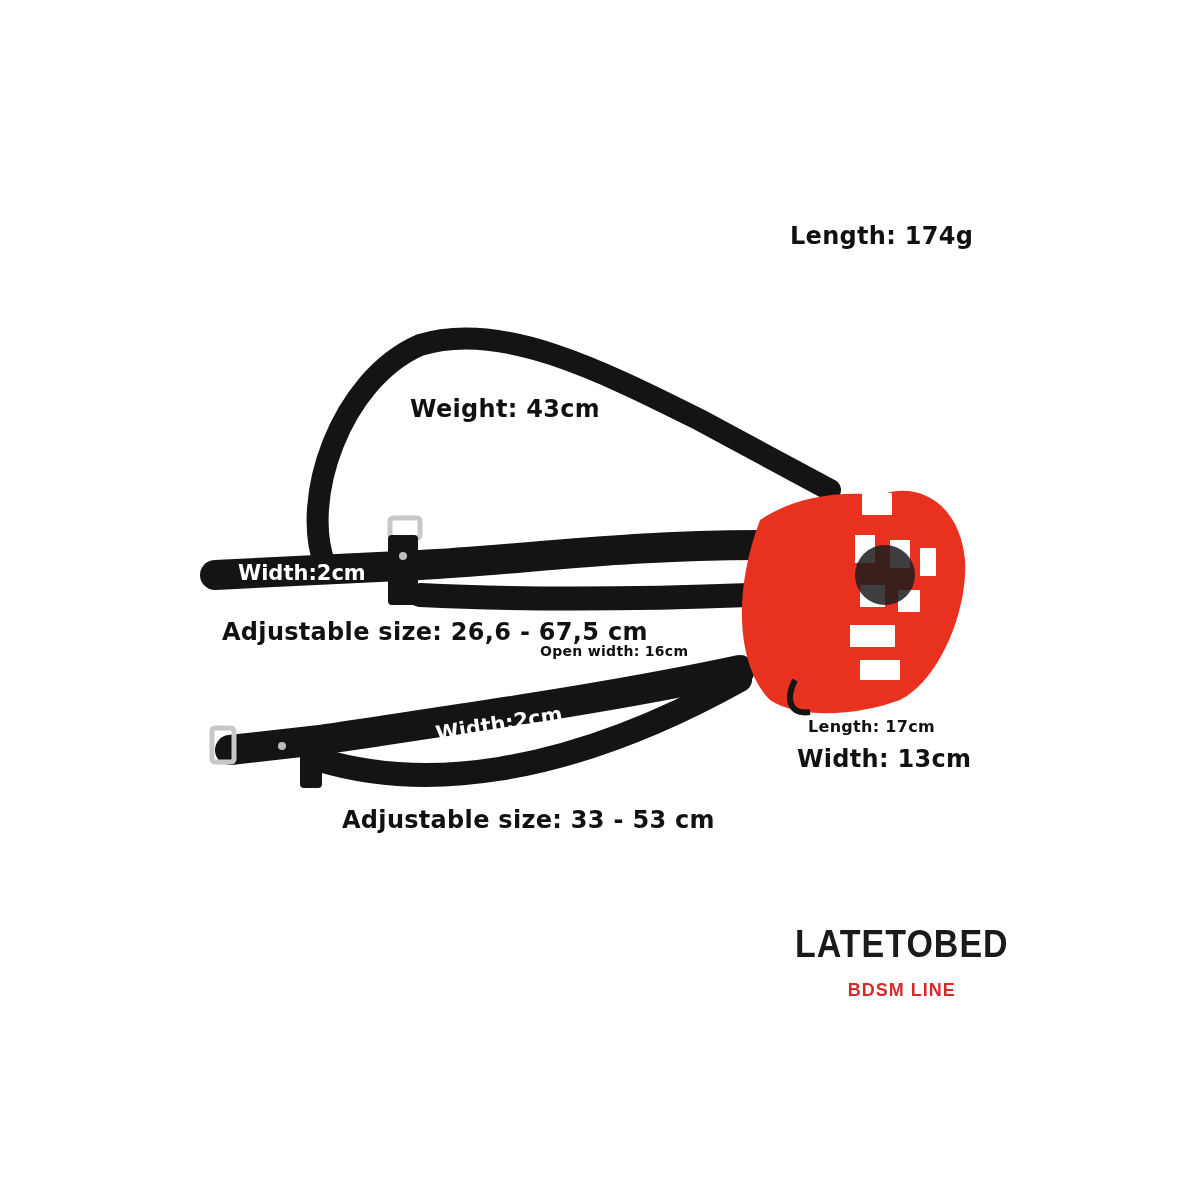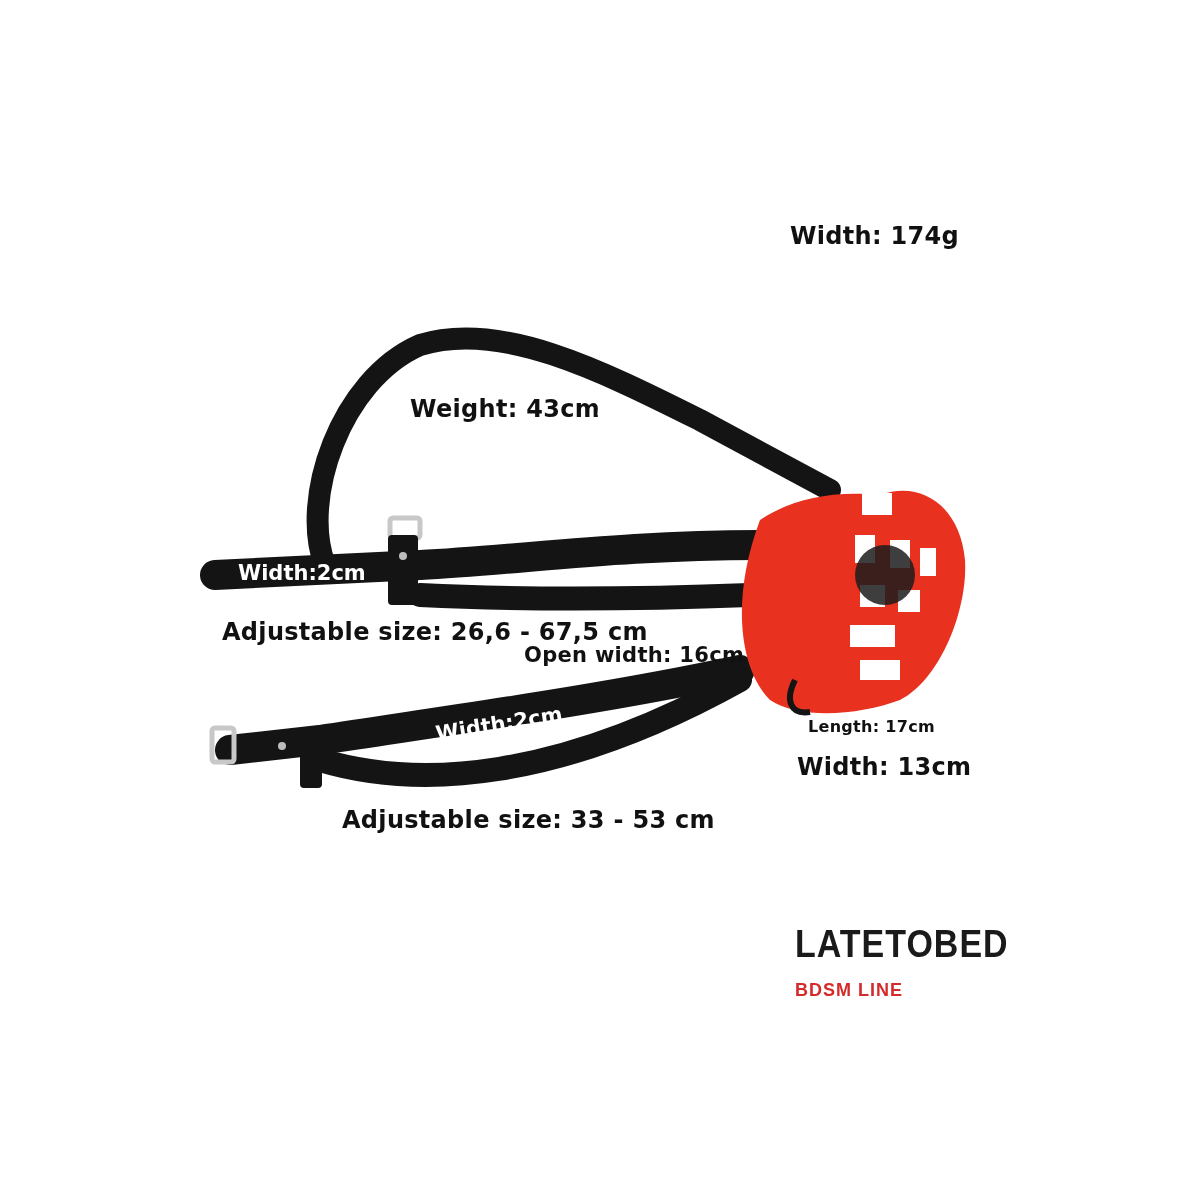--- a/index.html
+++ b/index.html
@@ -1,20 +1,20 @@
 <!DOCTYPE html>
 <html><head>
 <meta charset="utf-8">
 <style>
   html,body{margin:0;padding:0;background:#ffffff;}
   body{width:1200px;height:1200px;position:relative;overflow:hidden;font-family:"DejaVu Sans","Liberation Sans",sans-serif;}
   .label{position:absolute;color:#111;font-weight:bold;white-space:nowrap;letter-spacing:0.3px;}
   .strap-text{position:absolute;color:#fff;font-weight:bold;white-space:nowrap;}
   svg.product{position:absolute;left:0;top:0;}
-  .logo{position:absolute;left:795px;top:925px;}
+  .logo{position:absolute;left:795px;top:925px;text-align:center;}
   .logo-main{font-family:"Liberation Sans",sans-serif;font-weight:bold;font-size:34px;letter-spacing:1px;color:#1a1a1a;line-height:36px;transform:scaleY(1.15);}
   .logo-sub{font-family:"Liberation Sans",sans-serif;font-weight:bold;font-size:18px;letter-spacing:1px;line-height:20px;margin-top:19px;}
 </style>
 </head>
 <body>
 
 <svg class="product" width="1200" height="1200" viewBox="0 0 1200 1200">
 
   <path d="M325 565 C 300 500, 340 380, 420 345 C 500 320, 600 370, 700 420 L 830 490" fill="none" stroke="#141414" stroke-width="22" stroke-linecap="round"></path>
 
@@ -40,27 +40,27 @@
     <rect x="920" y="548" width="16" height="28" fill="#ffffff"></rect>
     <rect x="860" y="585" width="25" height="22" fill="#ffffff"></rect>
     <rect x="898" y="590" width="22" height="22" fill="#ffffff"></rect>
     <rect x="850" y="625" width="45" height="22" fill="#ffffff"></rect>
     <rect x="860" y="660" width="40" height="20" fill="#ffffff"></rect>
     <circle cx="885" cy="575" r="30" fill="#1c1c1c" opacity="0.85"></circle>
     <path d="M795 680 C 785 700, 790 715, 810 712" fill="none" stroke="#141414" stroke-width="6"></path>
   </g>
 </svg>
 
-<div class="label" style="left:790px;top:222px;font-size:24px;">Width: 174g</div>
+<div class="label" style="left:790px;top:222px;font-size:24px;">Length: 174g</div>
 <div class="label" style="left:410px;top:395px;font-size:24px;">Weight: 43cm</div>
 <div class="strap-text" style="left:596px;top:397px;font-size:18px;transform:rotate(18deg);transform-origin:left center;">Width:1,5cm</div>
 <div class="strap-text" style="left:238px;top:561px;font-size:21px;">Width:2cm</div>
 <div class="label" style="left:222px;top:618px;font-size:24px;">Adjustable size: 26,6 - 67,5 cm</div>
-<div class="label" style="left:524px;top:643px;font-size:21px;text-align:center;">Open width: 16cm</div>
+<div class="label" style="left:540px;top:643px;font-size:14px;text-align:center;">Open width: 16cm</div>
 <div class="strap-text" style="left:436px;top:722px;font-size:21px;transform:rotate(-9deg);transform-origin:left center;">Width:2cm</div>
 <div class="label" style="left:808px;top:717px;font-size:16px;">Length: 17cm</div>
-<div class="label" style="left:797px;top:745px;font-size:24px;margin-top:8px;">Width: 13cm</div>
+<div class="label" style="left:797px;top:745px;font-size:24px;">Width: 13cm</div>
 <div class="label" style="left:342px;top:806px;font-size:24px;text-align:right;">Adjustable size: 33 - 53 cm</div>
 
 <div class="logo">
   <div class="logo-main">LATETOBED</div>
   <div class="logo-sub" style="color:#d42a2a;">BDSM LINE</div>
 </div>
 
 </body></html>

